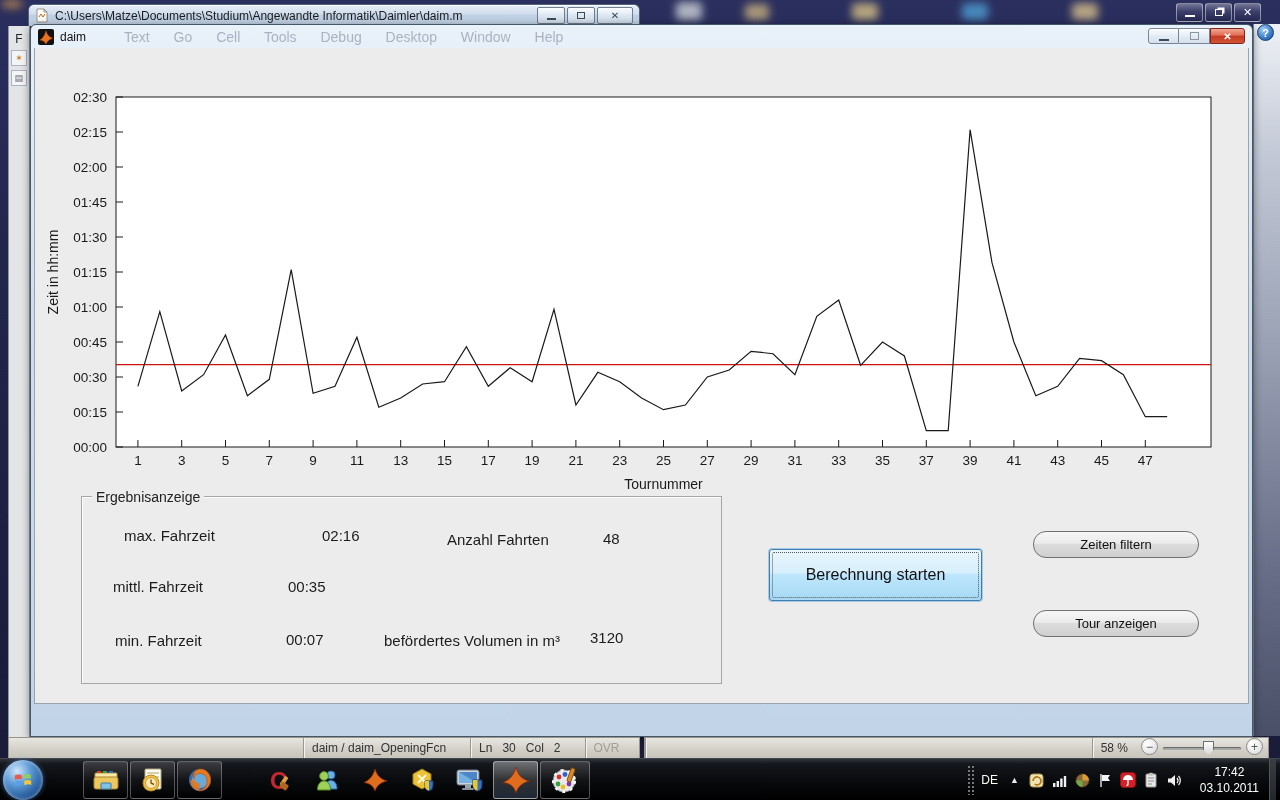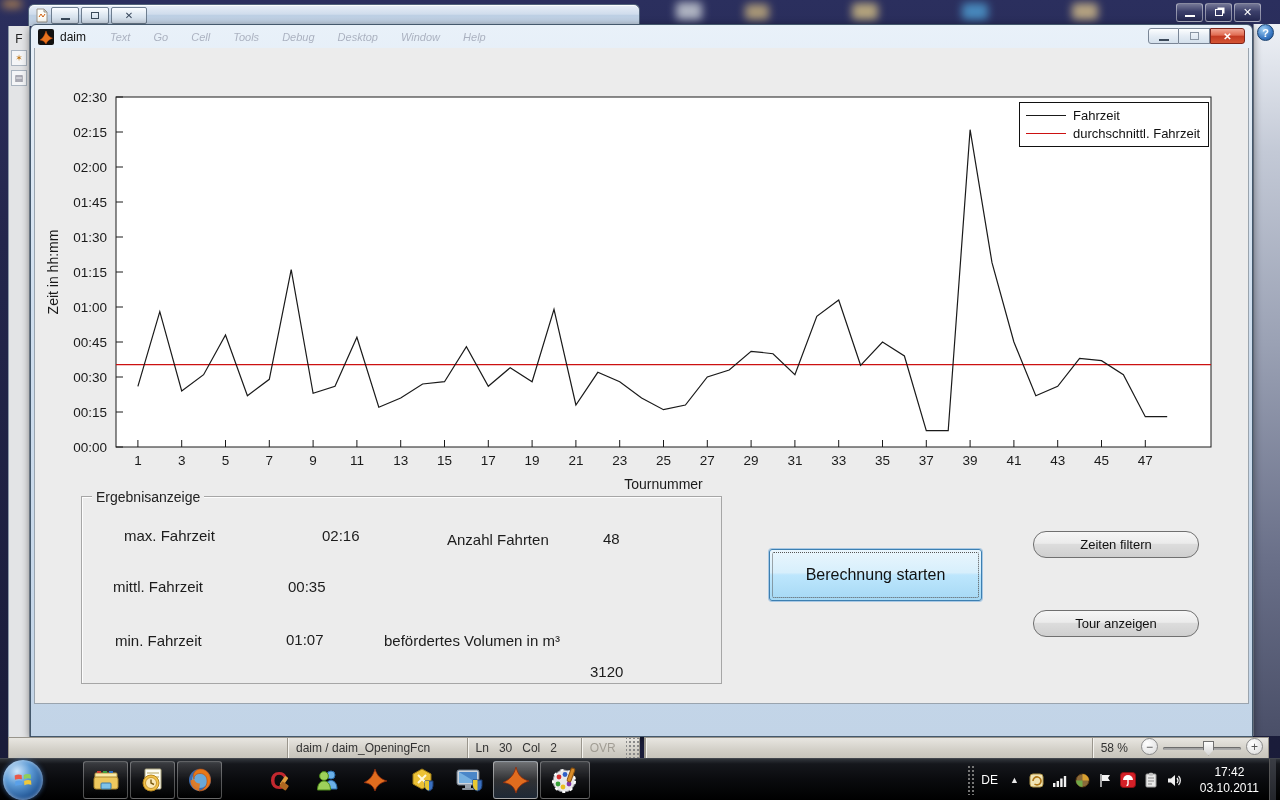--- a/index.html
+++ b/index.html
@@ -47,22 +47,22 @@
     border:1px solid #17406f; color:#fff; font-size:11px; font-weight:bold;
     display:flex; align-items:center; justify-content:center; }
 
   
   .daim-window { position:absolute; left:30px; top:24px; width:1223px; height:713px;
     border:1px solid #44586c; border-radius:6px 6px 0 0;
     background:linear-gradient(180deg,#e9f1f9,#cfdeee 40%,#c2d4e7);
     box-shadow:0 2px 8px rgba(0,0,0,.5); padding:0 3px 3px 3px; }
   .daim-titlebar { height:23px; display:flex; align-items:center; padding:0 4px; position:relative; }
   .daim-title { font-size:12px; color:#111; margin-left:6px; }
-  .ghost-menu { font-size:11px; color:rgba(40,45,70,.32); margin-left:24px; word-spacing:20px;
-    white-space:nowrap; overflow:hidden; flex:1;font-style:italic; }
+  .ghost-menu { font-size:14px; color:rgba(40,45,70,.32); margin-left:38px; word-spacing:20px;
+    white-space:nowrap; overflow:hidden; flex:1; }
   .daim-controls { display:flex; position:absolute; right:4px; top:3px; }
   .daim-controls .ctl { height:16px; border:1px solid #7a8696; display:inline-flex;
     align-items:center; justify-content:center; font-size:10px; color:#3c4a5a;
     background:linear-gradient(180deg,#fdfeff,#e4ecf4 50%,#d4e0ec); }
   .ctl.min { width:31px; border-radius:3px 0 0 3px; }
   .ctl.max { width:31px; border-left:none; }
   .ctl.close { width:35px; border-radius:0 3px 3px 0; border-color:#7e241a;
     background:linear-gradient(180deg,#f0a18e,#dd6克a 0%); }
   .ctl.close { background:linear-gradient(180deg,#f2a693 0%,#e06b51 45%,#c23a22 50%,#d45535 100%);
     color:#fff; font-weight:bold; }
@@ -99,21 +99,21 @@
   .btn-primary .focus-dots { position:absolute; inset:2px; border:1px dotted #555; border-radius:2px; }
   .btn-std { position:absolute; width:166px; height:27px; border:1px solid #707070; border-radius:13px;
     background:linear-gradient(180deg,#f6f6f6 0%,#ebebeb 45%,#dcdcdc 50%,#cfcfcf 100%);
     font-size:13px; color:#111; font-family:"Liberation Sans",sans-serif; }
 
   
   .statusbar { position:absolute; height:21px; top:737px;
     background:linear-gradient(180deg,#e8e6e1,#d2cfc7 60%,#c7c4bb);
     border:1px solid #98948b; border-bottom:none; font-size:12px; color:#333;
     display:flex; align-items:stretch; }
-  .statusbar-left { left:8px; width:632px; }
+  .statusbar-left { left:8px; width:632px;gap:16px; }
   .statusbar-right { left:644px; width:625px; justify-content:flex-end; }
   .status-cell { border-left:1px solid #9a968d; box-shadow:inset 1px 0 0 #f4f3ef;
     display:flex; align-items:center; padding:0 8px; white-space:nowrap; }
   .grip { width:14px; align-self:flex-end; height:100%;
     background:radial-gradient(circle,#8a8a8a 1px,transparent 1.4px); background-size:4px 4px;
     background-position:2px 6px; }
   .zoom-circle { width:17px; height:17px; border-radius:50%; border:1px solid #8a8a8a;
     background:radial-gradient(circle at 35% 30%,#ffffff,#d9d9d9); color:#555;
     display:inline-flex; align-items:center; justify-content:center; font-size:12px; margin:0 5px; }
   .zoom-track { width:78px; height:3px; background:#aaa; border-radius:2px; position:relative;
@@ -165,20 +165,21 @@
     </span>
   <span class="glassbtn">✕</span>
 </div>
 
 <div class="editor-titlebar">
   <svg width="14" height="15">
       <path d="M2 1 h7 l3 3 v10 h-10 z" fill="#fdfdf8" stroke="#9a948a"></path>
       <path d="M9 1 l3 3 h-3 z" fill="#e8e2d2" stroke="#9a948a"></path>
       <path d="M4 9 l2 -3 l2 3 l2 -3" stroke="#d06010" fill="none"></path>
     </svg>
+  <span class="title">C:\Users\Matze\Documents\Studium\Angewandte Informatik\Daimler\daim.m</span>
   <span class="tb-small-btn">
       <span style="width:9px;height:2px;background:#3a4a5a;display:block;margin-top:7px;"></span>
     </span>
   <span class="tb-small-btn">
       <span style="width:8px;height:7px;border:1px solid #3a4a5a;display:block;"></span>
     </span>
   <span class="tb-small-btn" style="width:36px;">✕</span>
 </div>
 
 <div class="editor-sliver">
@@ -282,43 +283,33 @@
         <line x1="1066.5" y1="399" x2="1066.5" y2="392" stroke="#1a1a1a"></line>
         <text class="tick" x="1066.5" y="417" text-anchor="middle">45</text>
         <line x1="1110.3" y1="399" x2="1110.3" y2="392" stroke="#1a1a1a"></line>
         <text class="tick" x="1110.3" y="417" text-anchor="middle">47</text>
         <line x1="81" y1="316.6" x2="1176" y2="316.6" stroke="#cc1111" stroke-width="1.3"></line>
         <polyline points="102.9,338.3 124.8,263.7 146.7,343.0 168.6,326.7 190.5,287.0 212.4,347.7 234.3,331.3 256.2,221.7 278.1,345.3 300.0,338.3 321.9,289.3 343.8,359.3 365.7,350.0 387.6,336.0 409.5,333.7 431.4,298.7 453.3,338.3 475.2,319.7 497.1,333.7 519.0,261.3 540.9,357.0 562.8,324.3 584.7,333.7 606.6,350.0 628.5,361.7 650.4,357.0 672.3,329.0 694.2,322.0 716.1,303.3 738.0,305.7 759.9,326.7 781.8,268.3 803.7,252.0 825.6,317.3 847.5,294.0 869.4,308.0 891.3,382.7 913.2,382.7 935.1,81.7 957.0,214.7 978.9,294.0 1000.8,347.7 1022.7,338.3 1044.6,310.3 1066.5,312.7 1088.4,326.7 1110.3,368.7 1132.2,368.7" fill="none" stroke="#1a1a1a" stroke-width="1.2"></polyline>
         <text class="axis-label" x="628.5" y="441" text-anchor="middle">Tournummer</text>
         <text class="axis-label" x="23" y="224" text-anchor="middle" transform="rotate(-90 23 224)">Zeit in hh:mm</text>
       </svg>
 
-    <div class="legend-box">
-      <div class="legend-row">
-        <span class="legend-line" style="border-color:#1a1a1a;"></span>
-        <span>Fahrzeit</span>
-      </div>
-      <div class="legend-row">
-        <span class="legend-line" style="border-color:#cc1111;"></span>
-        <span>durchschnittl. Fahrzeit</span>
-      </div>
-    </div>
 
     <div class="groupbox">
       <span class="groupbox-label">Ergebnisanzeige</span>
       <span class="field-label" style="left:42px;top:30px;">max. Fahrzeit</span>
       <span class="field-value" style="left:206px;top:30px;margin-left:34px;">02:16</span>
       <span class="field-label" style="left:31px;top:81px;">mittl. Fahrzeit</span>
       <span class="field-value" style="left:206px;top:81px;">00:35</span>
       <span class="field-label" style="left:33px;top:135px;">min. Fahrzeit</span>
-      <span class="field-value" style="left:204px;top:134px;">01:07</span>
+      <span class="field-value" style="left:204px;top:134px;">00:07</span>
       <span class="field-label" style="left:365px;top:34px;">Anzahl Fahrten</span>
       <span class="field-value" style="left:521px;top:33px;">48</span>
       <span class="field-label" style="left:302px;top:135px;">befördertes Volumen in m³</span>
-      <span class="field-value" style="left:508px;top:132px;margin-top:34px;">3120</span>
+      <span class="field-value" style="left:508px;top:132px;">3120</span>
     </div>
 
     <button class="btn-primary">
       <span class="focus-dots"></span>
       <span>Berechnung starten</span>
     </button>
     <button class="btn-std" style="left:998px;top:483px;">Zeiten filtern</button>
     <button class="btn-std" style="left:998px;top:562px;">Tour anzeigen</button>
   </div>
 </div>

